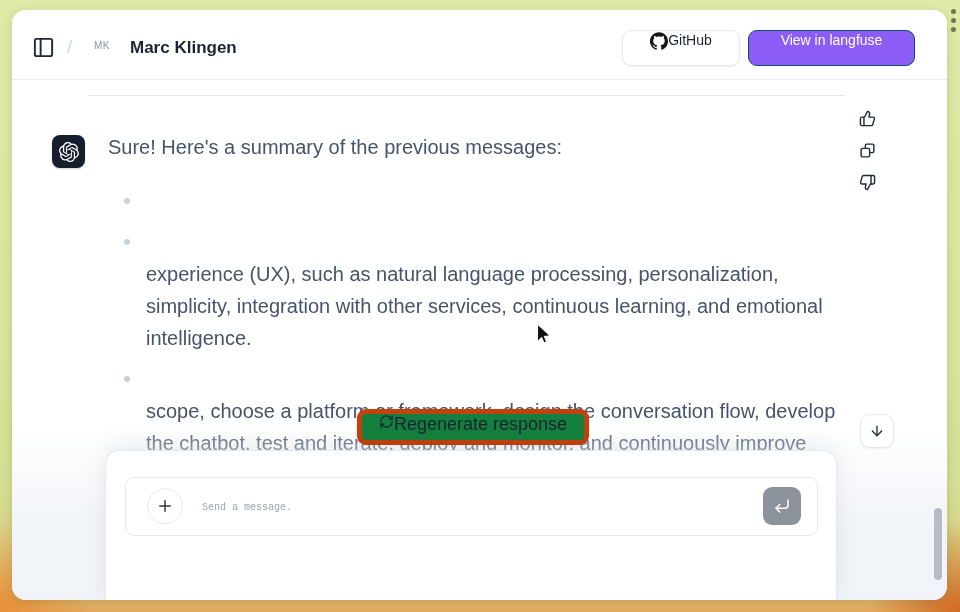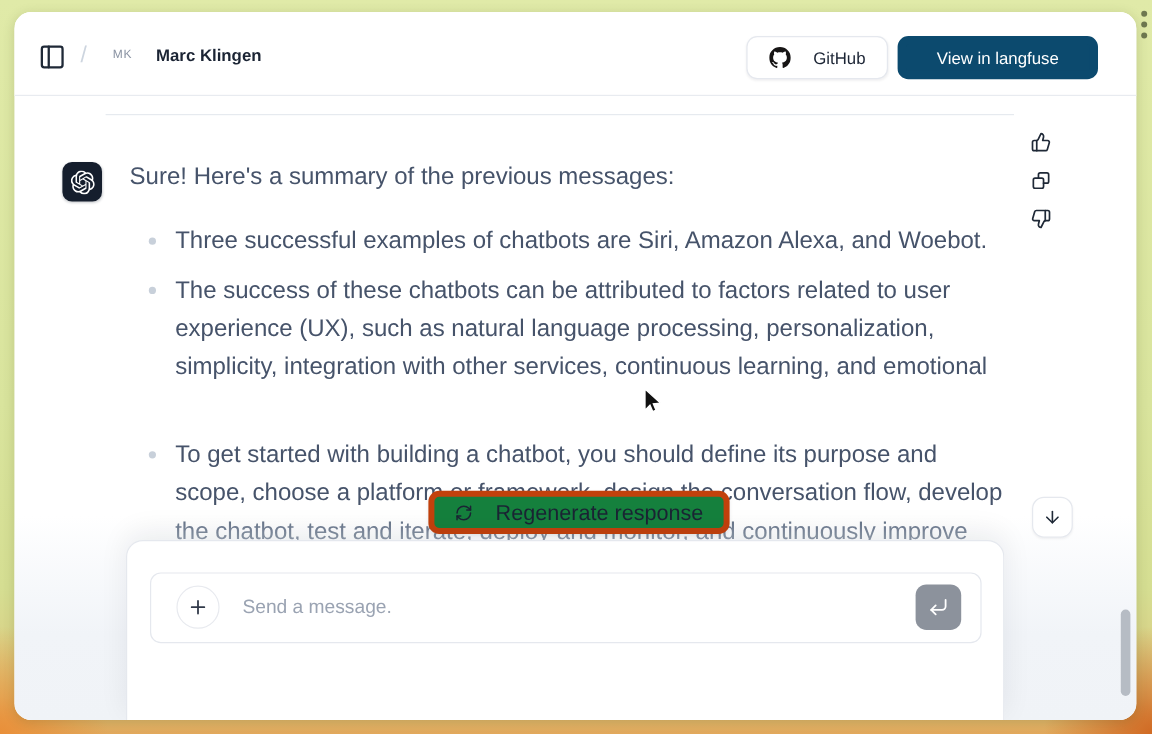--- a/index.html
+++ b/index.html
@@ -14,27 +14,27 @@
     border-radius:14px;overflow:hidden;box-shadow:0 2px 10px rgba(60,70,20,.18);}
   
   .dots{position:absolute;left:949px;top:9px;width:8px;display:flex;flex-direction:column;gap:4px;align-items:center;}
   .dots i{width:5px;height:5px;border-radius:50%;background:#6e7850;display:block;}
   
   .hdr{position:absolute;left:0;top:0;width:100%;height:69px;background:#fff;border-bottom:1px solid #e8ebf0;}
   .icon-btn{display:flex;align-items:center;justify-content:center;background:none;border:none;padding:0;cursor:pointer;}
   .sidebar-toggle{position:absolute;left:18px;top:24px;width:26px;height:26px;color:#1f2937;}
   .slash{position:absolute;left:55px;top:26px;font-size:19px;color:#cdd5df;}
   .initials{position:absolute;left:82px;top:30px;font-size:10px;color:#8a93a3;letter-spacing:.5px;}
-  .username{position:absolute;left:118px;top:28px;font-size:14px;font-weight:600;color:#1b2434;}
-  .btn{display:flex;align-items:center;justify-content:center;gap:19px;border-radius:9px;font-size:14px;
+  .username{position:absolute;left:118px;top:28px;font-size:17px;font-weight:600;color:#1b2434;}
+  .btn{display:flex;align-items:flex-start;justify-content:center;gap:0;border-radius:9px;font-size:14px;
     font-weight:500;cursor:pointer;box-sizing:border-box;}
   .btn-github{position:absolute;left:610px;top:20px;width:118px;height:36px;background:#fff;
     border:1px solid #e5e8ee;color:#1b2434;box-shadow:0 1px 2px rgba(16,24,40,.06);}
-  .btn-langfuse{position:absolute;left:736px;top:20px;width:167px;height:36px;background:#0c4a6e;
-    border:7px solid #0c4a6e;color:#ffffff;}
+  .btn-langfuse{position:absolute;left:736px;top:20px;width:167px;height:36px;background:#8b5cf6;
+    border:1px solid #0c4a6e;color:#ffffff;}
   
   .msg-sep{position:absolute;left:76px;top:85px;width:757px;height:1px;background:#e6eaef;}
   .avatar{position:absolute;left:40px;top:125px;width:33px;height:33px;background:#151e2d;border-radius:8px;
     display:flex;align-items:center;justify-content:center;box-shadow:0 1px 2px rgba(16,24,40,.2);}
   .mline{position:absolute;height:32px;line-height:32px;font-size:20px;color:#46536a;white-space:nowrap;}
   .bdot{position:absolute;width:6px;height:6px;border-radius:50%;background:#c8d0da;}
   .msg-actions{position:absolute;left:845px;top:98px;display:flex;flex-direction:column;gap:12px;}
   .msg-actions .icon-btn{width:20px;height:20px;color:#1f2937;}
   
   .fade{position:absolute;left:0;top:420px;width:100%;height:170px;
@@ -45,21 +45,21 @@
     border:1px solid #e5e8ee;color:#1f2937;box-shadow:0 1px 2px rgba(16,24,40,.06);}
   
   .card{position:absolute;left:93px;top:440px;width:732px;height:150px;background:#ffffff;
     border:1px solid #e5e8ee;border-bottom:none;border-radius:14px 14px 0 0;
     box-shadow:0 -6px 24px rgba(16,24,40,.07);box-sizing:border-box;}
   .prompt{position:absolute;left:113px;top:467px;width:693px;height:59px;background:#fff;
     border:1px solid #e5e8ee;border-radius:9px;box-sizing:border-box;}
   .btn-add{position:absolute;left:135px;top:478px;width:36px;height:36px;border-radius:50%;background:#fff;
     border:1px solid #e8eaef;color:#313949;}
   .msg-input{position:absolute;left:188px;top:478px;width:540px;height:36px;border:none;outline:none;
-    font-size:16px;color:#0c4a6e;font-family:Liberation Sans, sans-serif;background:transparent;}
+    font-size:10px;color:#0c4a6e;font-family:Liberation Mono, monospace;background:transparent;}
   .msg-input::placeholder{color:#9aa3b2;}
   .btn-send{position:absolute;left:751px;top:477px;width:38px;height:38px;border-radius:9px;background:#8c929c;
     border:none;color:#fff;}
   .foot{position:absolute;left:93px;top:552px;width:732px;text-align:center;font-size:12.5px;color:#6b7280;}
   .foot .lnk{color:#5b6472;cursor:pointer;}
   .foot sup{font-size:9px;color:#5b6472;}
   
   .thumb{position:absolute;left:922px;top:498px;width:8px;height:72px;border-radius:4px;background:#b6bcc4;}
   .cursor{position:absolute;left:534px;top:323px;pointer-events:none;}
   svg{display:block;}
@@ -110,29 +110,27 @@
       <span>
         <svg width="20" height="20" viewBox="0 0 24 24" fill="#ffffff">
             <path d="M22.2819 9.8211a5.9847 5.9847 0 0 0-.5157-4.9108 6.0462 6.0462 0 0 0-6.5098-2.9A6.0651 6.0651 0 0 0 4.9807 4.1818a5.9847 5.9847 0 0 0-3.9977 2.9 6.0462 6.0462 0 0 0 .7427 7.0966 5.98 5.98 0 0 0 .511 4.9107 6.051 6.051 0 0 0 6.5146 2.9001A5.9847 5.9847 0 0 0 13.2599 24a6.0557 6.0557 0 0 0 5.7718-4.2058 5.9894 5.9894 0 0 0 3.9977-2.9001 6.0557 6.0557 0 0 0-.7475-7.073zm-9.022 12.6081a4.4755 4.4755 0 0 1-2.8764-1.0408l.1419-.0804 4.7783-2.7582a.7948.7948 0 0 0 .3927-.6813v-6.7369l2.02 1.1686a.071.071 0 0 1 .038.0615v5.5826a4.504 4.504 0 0 1-4.4945 4.4849zm-9.6607-4.1254a4.4708 4.4708 0 0 1-.5346-3.0137l.142.0852 4.783 2.7582a.7712.7712 0 0 0 .7806 0l5.8428-3.3685v2.3324a.0804.0804 0 0 1-.0332.0615L9.74 19.9502a4.4992 4.4992 0 0 1-6.1408-1.6464zM2.3408 7.8956a4.485 4.485 0 0 1 2.3655-1.9728V11.6a.7664.7664 0 0 0 .3879.6765l5.8144 3.3543-2.0201 1.1685a.0757.0757 0 0 1-.071 0l-4.8303-2.7865A4.504 4.504 0 0 1 2.3408 7.8956zm16.5963 3.8558L13.1038 8.364 15.1192 7.2a.0757.0757 0 0 1 .071 0l4.8303 2.7913a4.4944 4.4944 0 0 1-.6765 8.1042v-5.6772a.79.79 0 0 0-.407-.667zm2.0107-3.0231l-.142-.0852-4.7735-2.7818a.7759.7759 0 0 0-.7854 0L9.409 9.2297V6.8974a.0662.0662 0 0 1 .0284-.0615l4.8303-2.7866a4.4992 4.4992 0 0 1 6.6802 4.66zM8.3065 12.863l-2.02-1.1638a.0804.0804 0 0 1-.038-.0567V6.0742a4.4992 4.4992 0 0 1 7.3757-3.4537l-.142.0805L8.704 5.459a.7948.7948 0 0 0-.3927.6813zm1.0976-2.3654l2.602-1.4998 2.6069 1.4998v2.9994l-2.5974 1.4997-2.6067-1.4997Z"></path>
           </svg>
       </span>
     </div>
 
     <div class="mline" style="left:96px;top:121px;">Sure! Here's a summary of the previous messages:</div>
 
     <span class="bdot" style="left:112px;top:188px;"></span>
-    <div class="mline" style="left:134px;top:175px;">Three successful examples of chatbots are Siri, Amazon Alexa, and Woebot.</div>
 
     <span class="bdot" style="left:112px;top:229px;"></span>
-    <div class="mline" style="left:134px;top:216px;">The success of these chatbots can be attributed to factors related to user</div>
     <div class="mline" style="left:134px;top:248px;">experience (UX), such as natural language processing, personalization,</div>
     <div class="mline" style="left:134px;top:280px;">simplicity, integration with other services, continuous learning, and emotional</div>
+    <div class="mline" style="left:134px;top:312px;">intelligence.</div>
 
     <span class="bdot" style="left:112px;top:366px;"></span>
-    <div class="mline" style="left:134px;top:353px;">To get started with building a chatbot, you should define its purpose and</div>
     <div class="mline" style="left:134px;top:385px;">scope, choose a platform or framework, design the conversation flow, develop</div>
     <div class="mline" style="left:134px;top:417px;color:#5b6a80;">the chatbot, test and iterate, deploy and monitor, and continuously improve</div>
 
     <div class="msg-actions">
       <button class="icon-btn">
         <span>
           <svg width="17" height="17" viewBox="0 0 24 24" fill="none" stroke="currentColor" stroke-width="2" stroke-linecap="round" stroke-linejoin="round">
               <path d="M7 10v12"></path>
               <path d="M15 5.88 14 10h5.83a2 2 0 0 1 1.92 2.56l-2.33 8A2 2 0 0 1 17.5 22H4a2 2 0 0 1-2-2v-8a2 2 0 0 1 2-2h2.76a2 2 0 0 0 1.79-1.11L12 2a3.13 3.13 0 0 1 3 3.88Z"></path>
             </svg>

